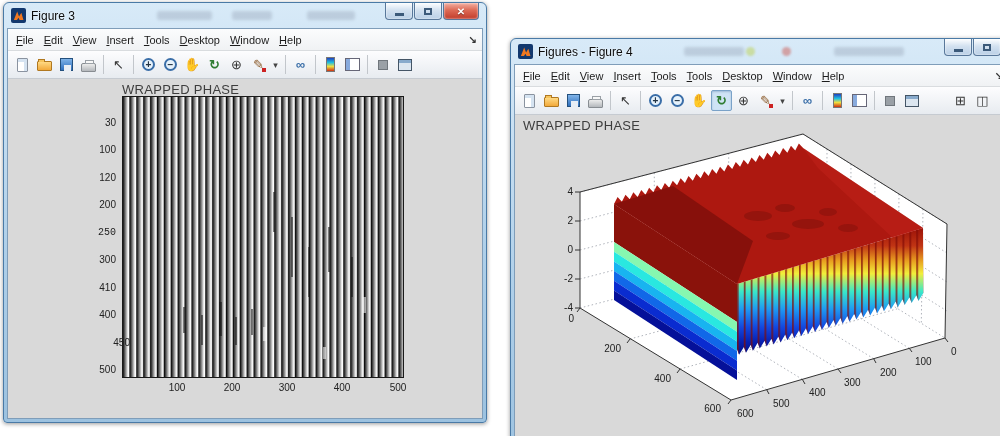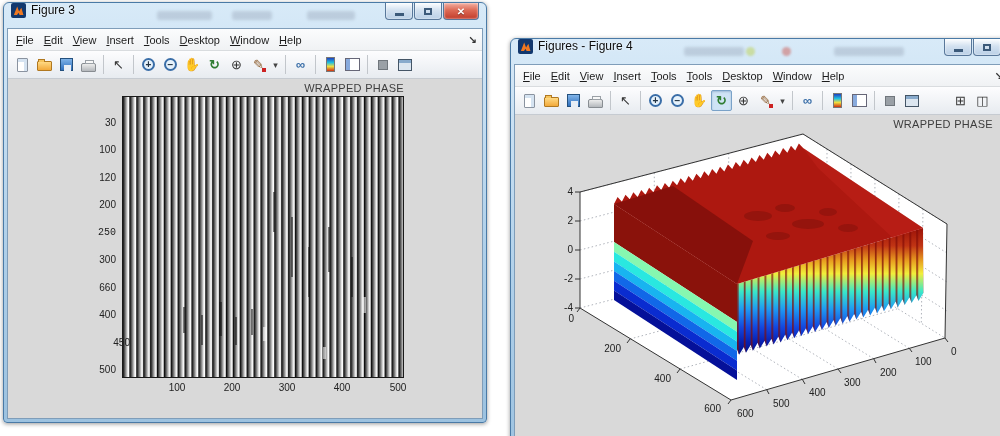--- a/index.html
+++ b/index.html
@@ -4,21 +4,21 @@
 <style>
   * { margin:0; padding:0; box-sizing:border-box; }
   html,body { width:1000px; height:436px; background:#fff; font-family:"Liberation Sans", sans-serif; overflow:hidden; }
 
   .window { position:absolute; background:linear-gradient(#d8eaf8,#aecfe9 60%,#9cc2e0);
     border:1px solid #4a7aa6; border-radius:6px 6px 4px 4px; padding:0 3px 3px 3px;
     box-shadow:0 1px 4px rgba(0,0,0,.4); }
   .win-left  { left:3px;  top:2px; width:484px; height:421px; }
   .win-right { left:510px; top:2px; width:536px; height:430px;margin-top:36px; }
 
-  .titlebar { height:25px; position:relative; display:flex; align-items:flex-start; gap:5px; padding:0 4px; }
+  .titlebar { height:25px; position:relative; display:flex; align-items:center; gap:5px; padding:0 4px; }
   .mlicon { width:15px; height:15px; background:#12386e; border-radius:2px; position:relative; flex:0 0 auto; }
   .mlicon i { position:absolute; left:2px; top:2px; width:11px; height:11px; display:block;
     background:#f07820; clip-path:polygon(8% 92%, 38% 14%, 55% 58%, 76% 24%, 95% 92%, 60% 92%, 50% 70%, 36% 92%); }
   .title-text { font-size:12px; color:#0c0c0c; text-shadow:0 0 3px rgba(255,255,255,.9); }
   .ghost { position:absolute; border-radius:3px; background:rgba(55,65,85,.16); filter:blur(1.5px); height:9px; top:8px; }
   .gdot { position:absolute; width:9px; height:9px; border-radius:50%; filter:blur(1px); top:8px; }
 
   .caps { position:absolute; right:4px; top:0; display:flex; }
   .cap { width:28px; height:17px; border:1px solid #58779a; border-top:none; border-radius:0 0 4px 4px;
     background:linear-gradient(#fdfeff,#d3e1f0 45%,#b9cfe6); display:flex; align-items:center; justify-content:center;
@@ -62,21 +62,21 @@
   .i-framedw { width:14px; height:12px; border:1px solid #456; background:#dce6f0; box-shadow:inset 0 3px 0 #88aacc; }
   .i-brushdot { position:absolute; right:2px; bottom:2px; width:4px; height:4px; background:#cc2222; }
 
   .client { position:absolute; left:0; right:0; bottom:0; top:50px; background:#d9d9d9; }
   .client.has-status { bottom:14px; }
   .statusbar { position:absolute; left:0; right:0; bottom:0; height:14px; background:#f2f2f2; border-top:1px solid #cfcfcf; }
   .grip { position:absolute; right:1px; bottom:1px; width:11px; height:11px;
     background-image:radial-gradient(#9a9a9a 1px, transparent 1.3px); background-size:4px 4px;
     clip-path:polygon(100% 0, 100% 100%, 0 100%); }
 
-  .fig-title { position:absolute; font-size:11px; color:#3d3d3d; text-align:right; letter-spacing:.3px; }
+  .fig-title { position:absolute; font-size:13px; color:#3d3d3d; text-align:left; letter-spacing:.3px; }
 
   
   .axes2d { position:absolute; left:114px; top:17px; width:282px; height:282px; border:1px solid #1a1a1a;
     background:repeating-linear-gradient(90deg, #0e0e0e 0px, #e9e9e9 4.7px, #fcfcfc 5.6px, #121212 6.9px); }
   .defect { position:absolute; background:rgba(18,18,18,.55); }
   .defect.lt { background:rgba(255,255,255,.55); }
   .tick2d { position:absolute; font-size:10px; color:#222; }
   .ytick { width:30px; text-align:right; }
   .xtick { width:40px; text-align:center; }
 
@@ -206,21 +206,21 @@
         <span class="defect lt" style="left:140px;top:230px;width:3px;height:14px;"></span>
         <span class="defect lt" style="left:200px;top:250px;width:3px;height:12px;"></span>
         <span class="defect lt" style="left:240px;top:200px;width:3px;height:16px;"></span>
       </div>
       <span class="tick2d ytick" style="left:78px;top:38px;">30</span>
       <span class="tick2d ytick" style="left:78px;top:65px;">100</span>
       <span class="tick2d ytick" style="left:78px;top:93px;">120</span>
       <span class="tick2d ytick" style="left:78px;top:120px;">200</span>
       <span class="tick2d ytick" style="left:78px;top:148px;font-family:Liberation Mono, monospace;">250</span>
       <span class="tick2d ytick" style="left:78px;top:175px;">300</span>
-      <span class="tick2d ytick" style="left:78px;top:203px;">660</span>
+      <span class="tick2d ytick" style="left:78px;top:203px;">410</span>
       <span class="tick2d ytick" style="left:78px;top:230px;">400</span>
       <span class="tick2d ytick" style="left:92px;top:258px;">450</span>
       <span class="tick2d ytick" style="left:78px;top:285px;">500</span>
       <span class="tick2d xtick" style="left:149px;top:303px;">100</span>
       <span class="tick2d xtick" style="left:204px;top:303px;">200</span>
       <span class="tick2d xtick" style="left:259px;top:303px;">300</span>
       <span class="tick2d xtick" style="left:314px;top:303px;">400</span>
       <span class="tick2d xtick" style="left:370px;top:303px;">500</span>
     </div>
   </div>

